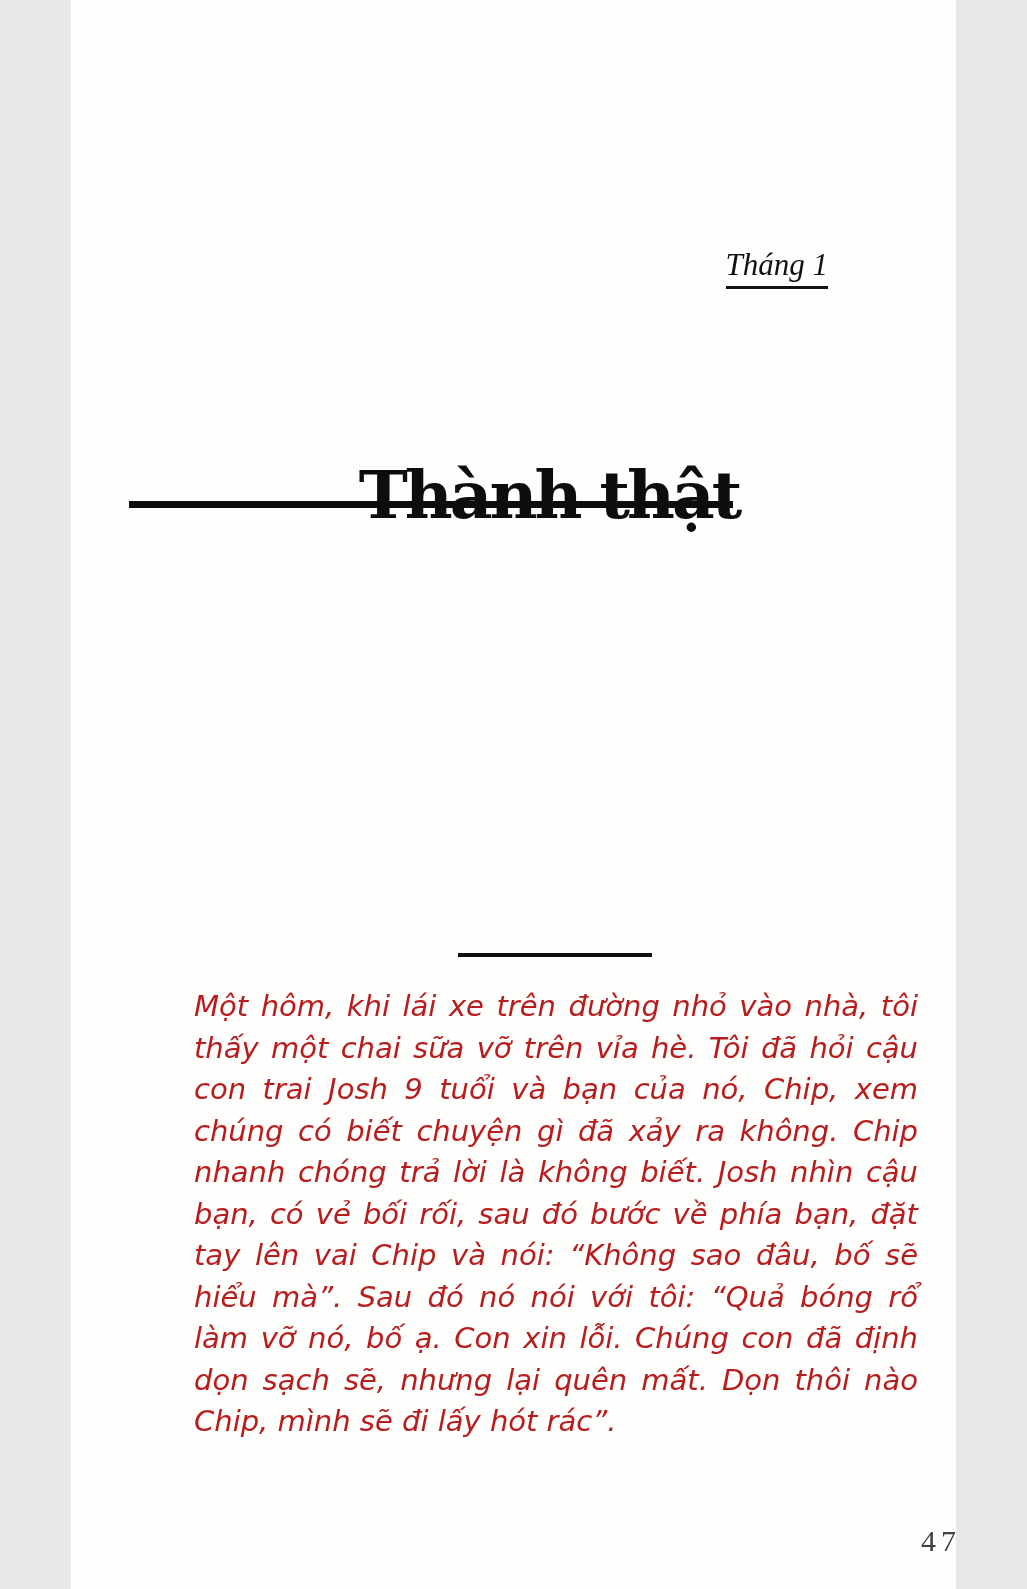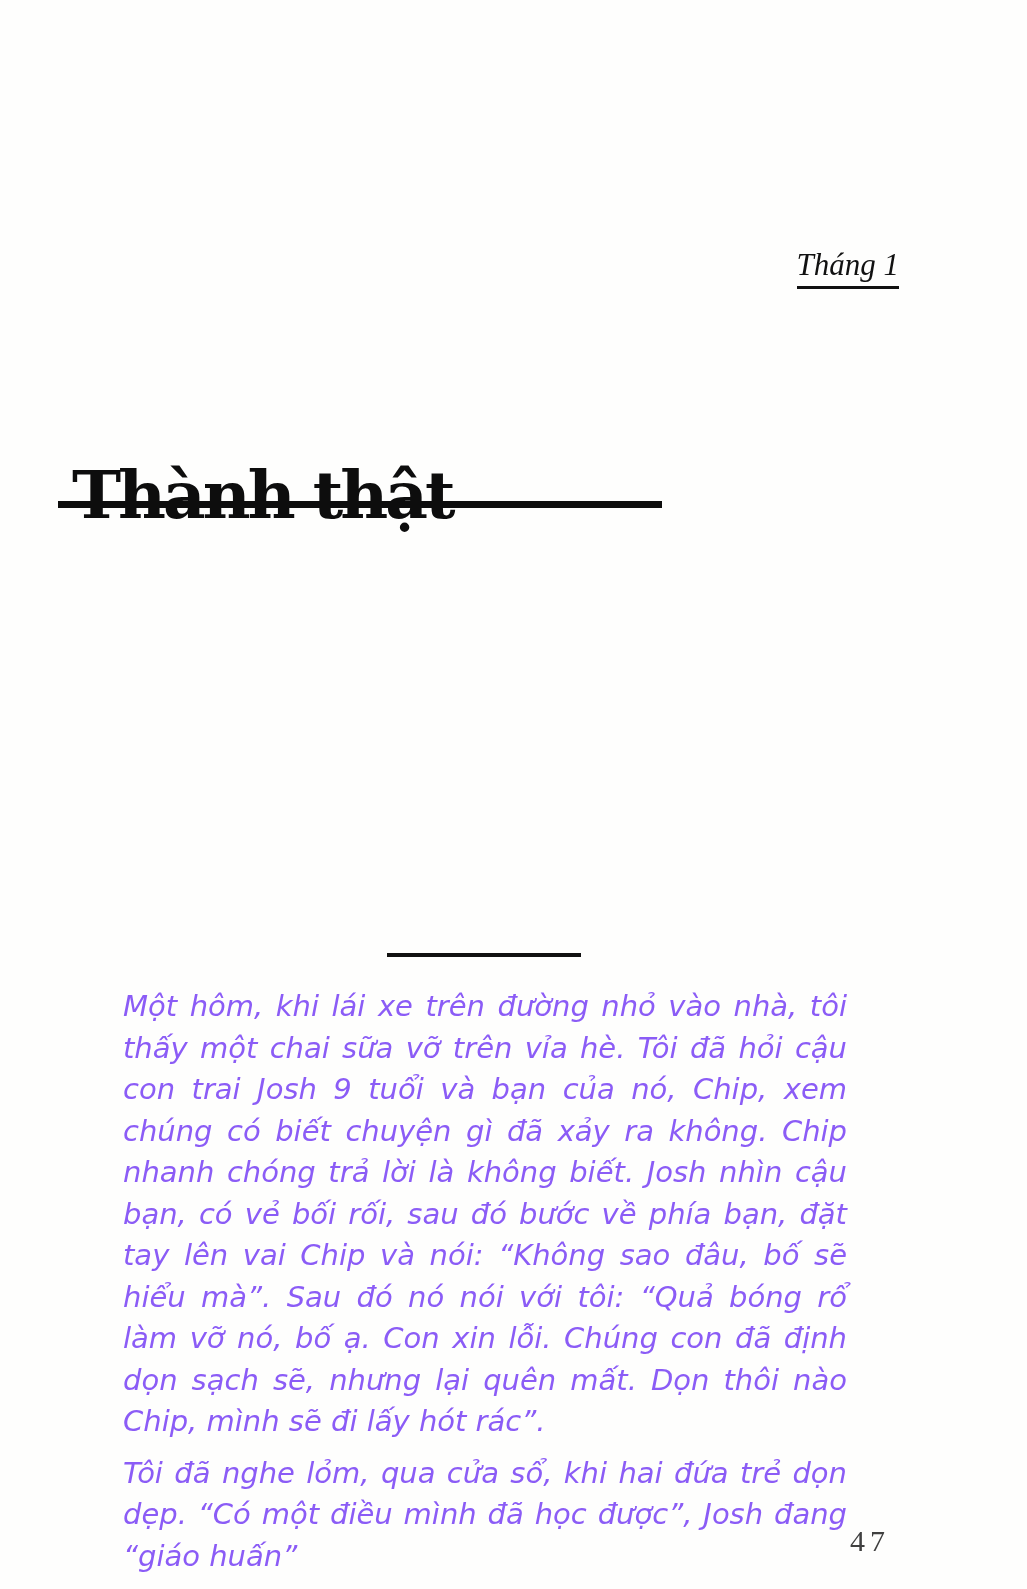--- a/index.html
+++ b/index.html
@@ -2,21 +2,21 @@
 <html lang="vi"><head>
 <meta charset="utf-8">
 <style>
   html, body {
     margin: 0;
     padding: 0;
     background: #e8e8e8;
   }
   .page {
     position: relative;
-    width: 1027px;
+    width: 885px;
     height: 1589px;
     margin: 0 auto;
     background: #fefefd;
     color: #161616;
     overflow: hidden;
   }
   .month-label {
     position: absolute;
     top: 248px;
     right: 128px;
@@ -26,20 +26,21 @@
     line-height: 1.1;
     padding-bottom: 4px;
     border-bottom: 3px solid #111;
     color: #111;
   }
   .chapter-title {
     position: absolute;
     top: 418px;
     left: 72px;
     width: 812px;
+    text-align: center;
     font-family: "DejaVu Serif", serif;
     font-weight: 700;
     font-size: 66px;
     letter-spacing: -3px;
     line-height: 1;
     color: #0d0d0d;
     white-space: nowrap;
   }
   .title-rule {
     position: absolute;
@@ -73,21 +74,21 @@
   .story-block {
     position: absolute;
     top: 986px;
     left: 123px;
     width: 724px;
     font-family: "DejaVu Sans", sans-serif;
     font-style: italic;
     font-size: 29px;
     line-height: 41.5px;
     text-align: justify;
-    color: #8b5cf6;
+    color: #b91c1c;
   }
   .story-block p {
     margin: 0;
   }
   .story-block p + p {
     margin-top: 10px;
   }
   .page-number {
     position: absolute;
     top: 1524px;
@@ -107,18 +108,17 @@
 
   <h1 class="chapter-title">Thành thật</h1>
 
   <div class="title-rule"></div>
 
 
   <div class="section-divider"></div>
 
   <div class="story-block">
     <p>Một hôm, khi lái xe trên đường nhỏ vào nhà, tôi thấy một chai sữa vỡ trên vỉa hè. Tôi đã hỏi cậu con trai Josh 9 tuổi và bạn của nó, Chip, xem chúng có biết chuyện gì đã xảy ra không. Chip nhanh chóng trả lời là không biết. Josh nhìn cậu bạn, có vẻ bối rối, sau đó bước về phía bạn, đặt tay lên vai Chip và nói: “Không sao đâu, bố sẽ hiểu mà”. Sau đó nó nói với tôi: “Quả bóng rổ làm vỡ nó, bố ạ. Con xin lỗi. Chúng con đã định dọn sạch sẽ, nhưng lại quên mất. Dọn thôi nào Chip, mình sẽ đi lấy hót rác”.</p>
-    <p>Tôi đã nghe lỏm, qua cửa sổ, khi hai đứa trẻ dọn dẹp. “Có một điều mình đã học được”, Josh đang “giáo huấn”</p>
   </div>
 
   <div class="page-number">47</div>
 
 </div>
 
 </body></html>

